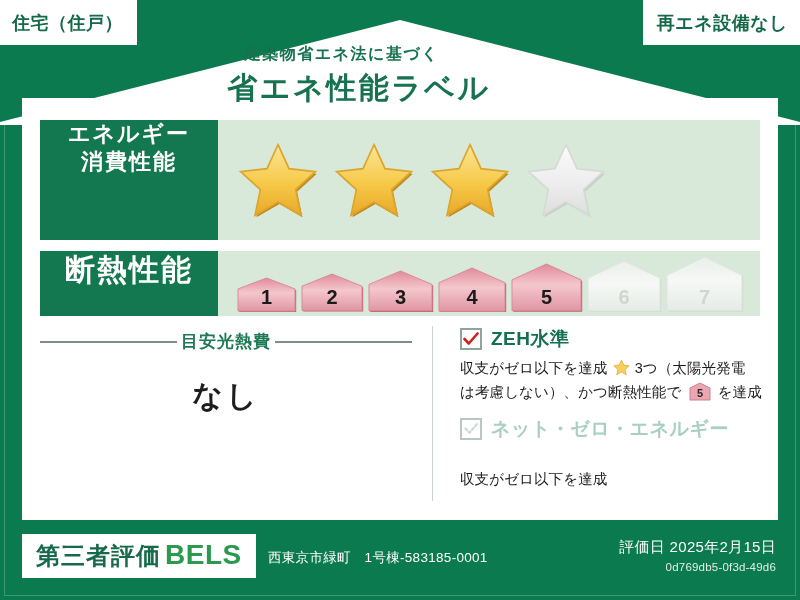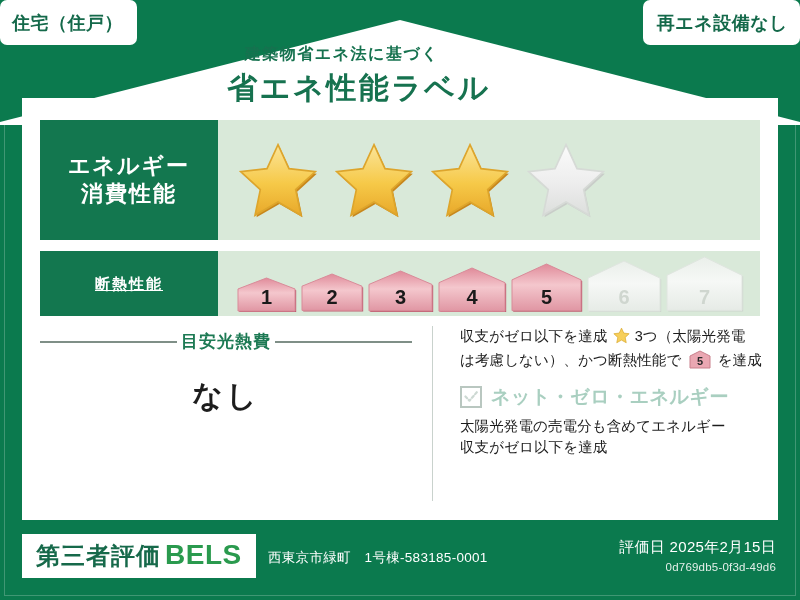--- a/index.html
+++ b/index.html
@@ -29,21 +29,20 @@
   .corner-tag{
     position:absolute;top:0;
     background:#ffffff;
     color:#14694a;
     font-weight:bold;
     font-size:18px;
     letter-spacing:.5px;
     display:flex;align-items:center;justify-content:center;
     height:45px;
     z-index:7;
-    border-radius:7px;
   }
   .corner-tag.left{left:0;padding:0 14px 0 12px;}
   .corner-tag.right{right:0;padding:0 12px 0 14px;margin-left:30px;}
 
   
   .roof{
     position:absolute;left:0;top:0;width:800px;height:125px;
     z-index:3;
   }
   .roof svg{display:block;}
@@ -79,26 +78,26 @@
     align-items:stretch;
   }
   .perf-row.energy{top:22px;width:720px;height:120px;}
   .perf-row.insul{top:153px;width:720px;height:65px;}
 
   .perf-label{
     background:#13774f;
     color:#ffffff;
     font-weight:bold;
     display:flex;flex-direction:column;
-    align-items:center;justify-content:center;
+    align-items:center;
     line-height:1.28;
     flex:0 0 178px;
   }
   .perf-row.energy .perf-label{font-size:22px;letter-spacing:2px;}
-  .perf-row.insul  .perf-label{font-size:15px;letter-spacing:2px;text-decoration:underline;}
+  .perf-row.insul  .perf-label{font-size:30px;letter-spacing:2px;}
 
   .perf-value{
     background:#d9e9d9;
     flex:1 1 auto;
     display:flex;align-items:center;
     padding-left:18px;
     box-sizing:border-box;
   }
 
   
@@ -371,20 +370,28 @@
       <span>目安光熱費</span>
       <span class="rule"></span>
     </div>
     <div class="cost-value">なし</div>
 
     <div class="vdiv"></div>
 
     <div class="zeh-col">
 
       <div class="zeh-block">
+        <div class="zeh-head">
+          <span class="chk on">
+            <svg width="16" height="14" viewBox="0 0 16 14" xmlns="http://www.w3.org/2000/svg">
+              <polyline points="1.5,7 5.8,11.5 14.5,1.5" fill="none" stroke="#cc2222" stroke-width="2.6" stroke-linecap="round" stroke-linejoin="round"></polyline>
+            </svg>
+          </span>
+          <span class="zeh-title">ZEH水準</span>
+        </div>
         <div class="zeh-body">
           <span>収支がゼロ以下を達成</span><span class="inline-star">
             <svg width="17" height="17" viewBox="0 0 24 24" xmlns="http://www.w3.org/2000/svg">
               <polygon points="12,1.6 15.2,8.6 22.8,9.5 17.2,14.7 18.7,22.2 12,18.5 5.3,22.2 6.8,14.7 1.2,9.5 8.8,8.6" fill="#f7cf5a" stroke="#d9a82e" stroke-width="1"></polygon>
             </svg>
           </span><span>3つ（太陽光発電</span><br>
           <span>は考慮しない）、かつ断熱性能で</span><span class="inline-house">
             <svg width="24" height="19" viewBox="0 0 24 19" xmlns="http://www.w3.org/2000/svg">
               <polygon points="2,18 2,6 12,1 22,6 22,18" fill="#eaa7b2" stroke="#c9808c" stroke-width="1"></polygon>
               <text x="12" y="15" font-family="Liberation Sans, sans-serif" font-size="11" font-weight="bold" fill="#2a2a2a" text-anchor="middle">5</text>
@@ -396,21 +403,21 @@
       <div class="zeh-block" style="margin-top:6px;">
         <div class="zeh-head">
           <span class="chk">
             <svg width="15" height="13" viewBox="0 0 16 14" xmlns="http://www.w3.org/2000/svg">
               <polyline points="1.5,7 5.8,11.5 14.5,1.5" fill="none" stroke="#cdd9d3" stroke-width="2.4" stroke-linecap="round" stroke-linejoin="round" stroke-dasharray="2.6 2.6"></polyline>
             </svg>
           </span>
           <span class="zeh-title off">ネット・ゼロ・エネルギー</span>
         </div>
         <div class="zeh-body">
-          <span>太陽光発電の売電分も含めてエネルギー</span><br>
+          <br>
           <span>収支がゼロ以下を達成</span>
         </div>
       </div>
 
     </div>
   </div>
 
   <div class="footer">
     <div class="bels-plate">
       <span class="bels-jp">第三者評価</span>

